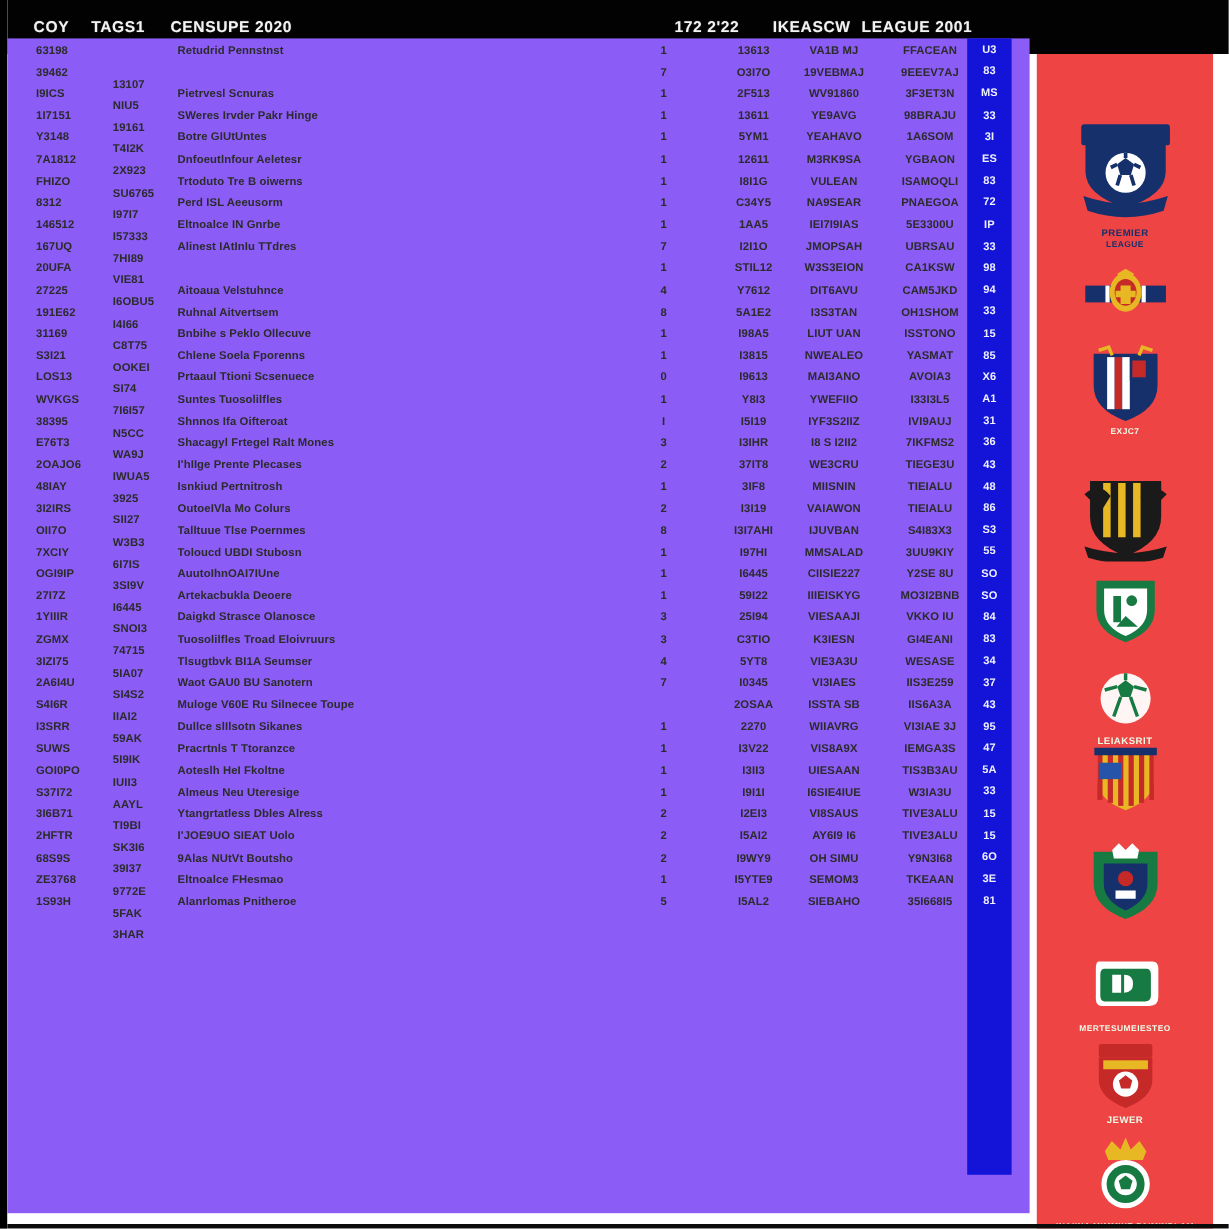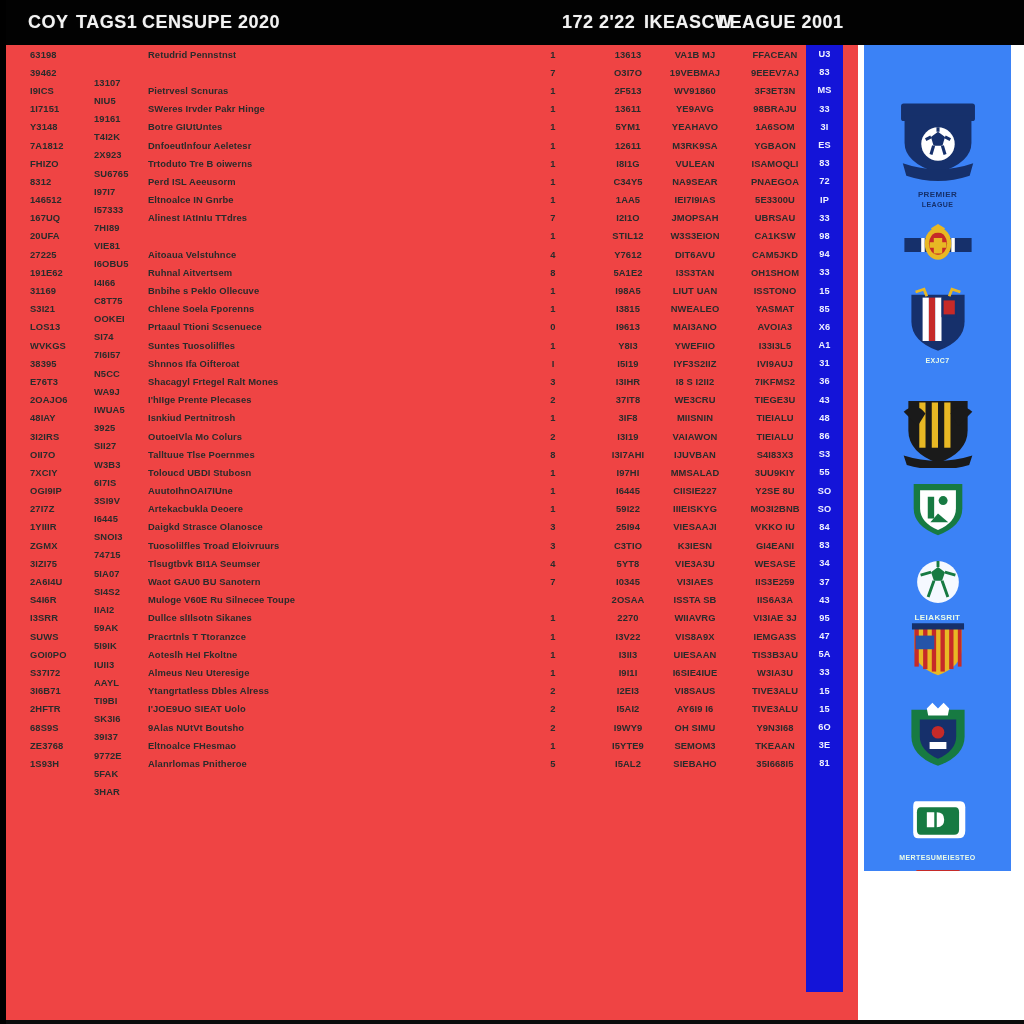--- a/index.html
+++ b/index.html
@@ -27,36 +27,36 @@
   #frame-bottom-edge{
     position:absolute; left:0; bottom:0; width:1024px; height:4px;
     background:#0b0b0b;
   }
 
   
   .hdr{
     position:absolute; top:0; height:45px;
     display:flex; align-items:center;
     color:#f2f2f2;
-    font-size:18px; font-weight:700; letter-spacing:.5px;
+    font-size:13px; font-weight:700; letter-spacing:.5px;
     white-space:nowrap;
     text-shadow:0 0 1px rgba(255,255,255,.4);
   }
   #hdr-coy   { left:22px;  }
   #hdr-tags  { left:70px;  }
   #hdr-census{ left:136px; }
   #hdr-num   { left:556px; }
   #hdr-renew { left:638px; }
   #hdr-league{ left:712px; }
 
   
   #table-area{
-    position:absolute; left:0; top:45px;
+    position:absolute; left:0; top:32px;
     width:852px; height:979px;
-    background:#ef4444;
+    background:#8b5cf6;
     text-align:center;
   }
   .row{
     position:relative;
     height:18.2px;
     width:852px;
   }
   .cell{
     position:absolute;
     top:0; height:18.2px;
@@ -91,22 +91,22 @@
     color:#eef0ff;
     z-index:2;
     font-weight:700;
     font-size:9.2px;
   }
 
   
   #logo-panel{
     position:absolute;
     left:858px; top:45px;
-    width:147px; height:826px;
-    background:#3b82f6;
+    width:147px; height:979px;
+    background:#ef4444;
     overflow:hidden;
   }
   #logo-panel-right-edge{
     position:absolute; left:1005px; top:45px;
     width:19px; height:979px; background:#ffffff;
   }
   .crest-slot{
     position:absolute;
     left:0; width:147px;
     display:flex; flex-direction:column;

